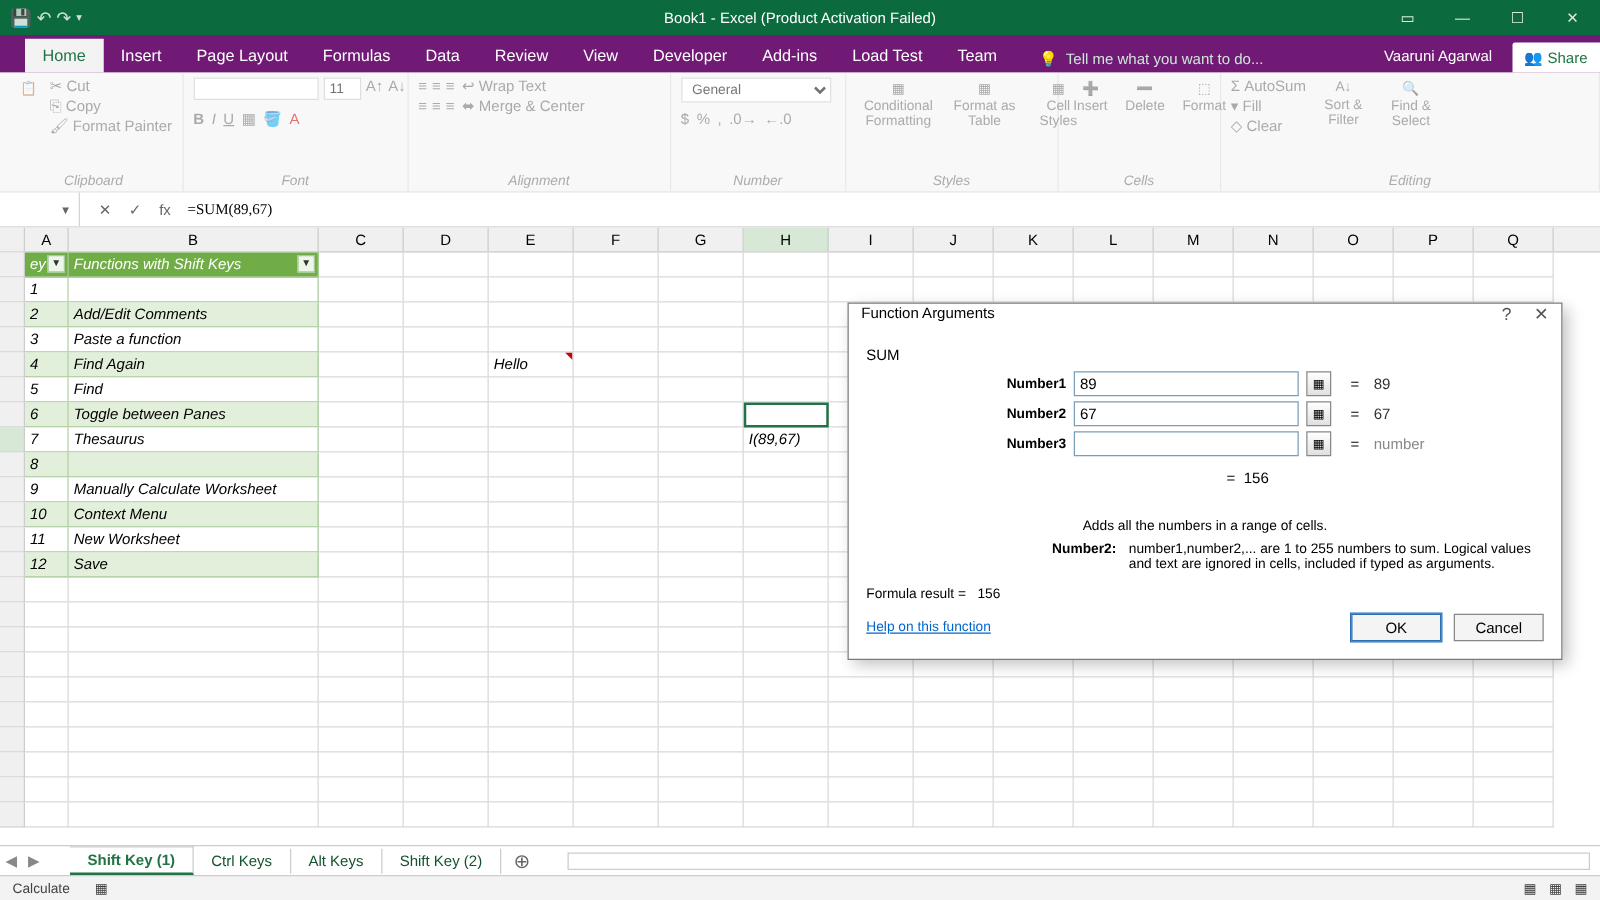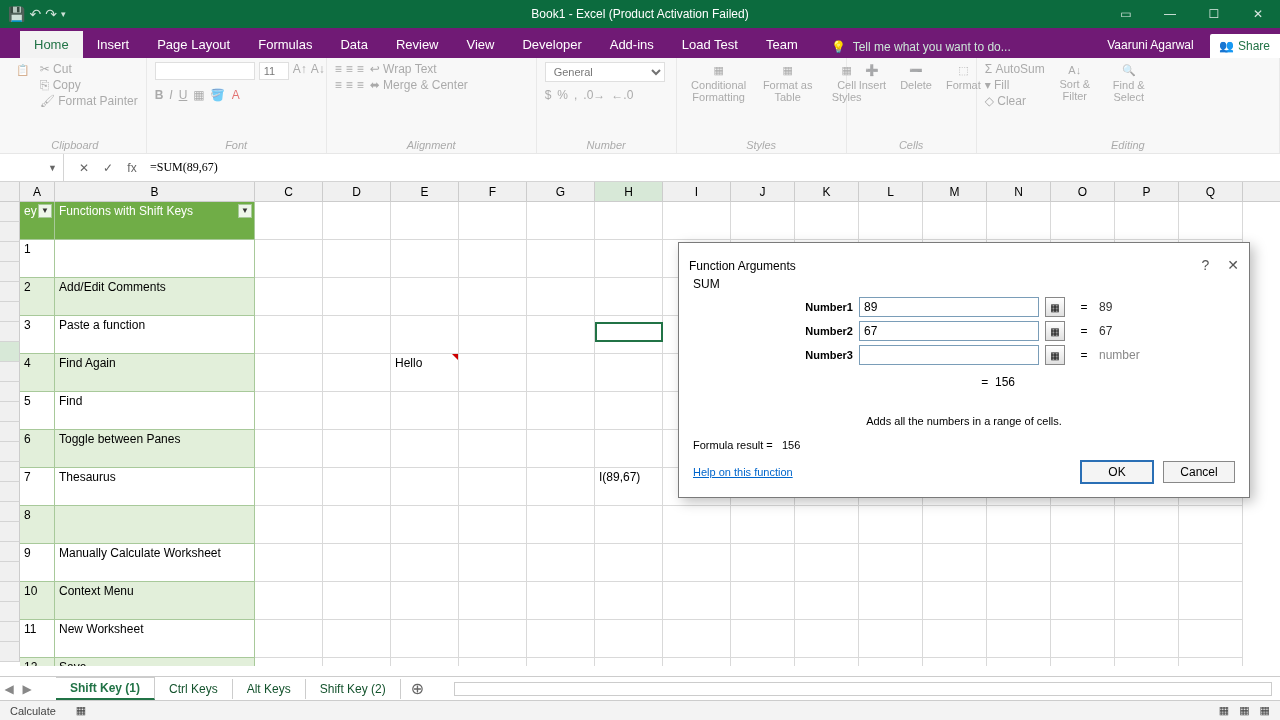--- a/index.html
+++ b/index.html
@@ -42,21 +42,21 @@
 .grid-area { position: relative; height: 484px; overflow: hidden; }
 .colheaders { display: flex; height: 20px; background: #f0f0f0; border-bottom: 1px solid #ccc; font-size: 12px; }
 .rowheader { width: 20px; background: #f0f0f0; border-right: 1px solid #ccc; text-align: center; font-size: 11px; line-height: 20px; }
 .colheader { border-right: 1px solid #ccc; text-align: center; line-height: 20px; font-size: 12px; }
 .colheader.sel { background: #d7e8d7; }
 .grid-body { display: flex; }
 .rownums { width: 20px; display: flex; flex-direction: column; }
 .rownum { height: 20px; border-bottom: 1px solid #d4d4d4; border-right: 1px solid #ccc; background: #f0f0f0; font-size: 11px; text-align: right; padding-right: 3px; line-height: 20px; }
 .rownum.sel { background: #d7e8d7; }
 .cells { position: relative; }
-.row { display: flex; height: 38px; }
+.row { display: flex; height: 20px; font-style: italic; }
 .cell { border-right: 1px solid #d9d9d9; border-bottom: 1px solid #d9d9d9; font-size: 12px; padding: 0 4px; line-height: 19px; overflow: hidden; white-space: nowrap; }
 
 
 .cA { width: 35px; } .cB { width: 200px; } .cC { width: 68px; } .cD { width: 68px; }
 .cE { width: 68px; } .cF { width: 68px; } .cG { width: 68px; } .cH { width: 68px; }
 .cI { width: 68px; } .cJ { width: 64px; } .cK { width: 64px; } .cL { width: 64px; }
 .cM { width: 64px; } .cN { width: 64px; } .cO { width: 64px; } .cP { width: 64px; } .cQ { width: 64px; }
 
 
 .tblhdr { background: #70ad47; color: #fff; font-weight: 500; position: relative; }
@@ -64,21 +64,21 @@
 .striped-even { background: #e2efda; }
 .striped-odd { background: #fff; }
 .tblcell { border-right: 1px solid #a8c99a; border-bottom: 1px solid #a8c99a; }
 
 .sel-outline { position: absolute; border: 2px solid #217346; background: rgba(255,255,255,.3); pointer-events: none; }
 .cell-E4 { position: relative; }
 .comment-tri { position: absolute; top: 0; right: 0; width: 0; height: 0; border-left: 6px solid transparent; border-top: 6px solid #c00; }
 
 
 .dialog { position: absolute; left: 678px; top: 242px; width: 572px; background: #fff; border: 1px solid #7a7a7a; box-shadow: 4px 4px 12px rgba(0,0,0,.25); font-size: 12px; z-index: 50; }
-.dialog .dlg-title { height: 30px; display: flex; align-items: flex-end; padding: 0 10px; font-size: 12px; justify-content: space-between; }
+.dialog .dlg-title { height: 30px; display: flex; align-items: flex-start; padding: 0 10px; font-size: 12px; justify-content: space-between; }
 .dialog .dlg-title .t-right { display: flex; gap: 18px; font-size: 14px; color: #555; }
 .dialog .dlg-body { padding: 4px 14px 14px; }
 .dialog .fn-name { font-weight: 400; margin-bottom: 6px; }
 .dialog .arg-grid { display: grid; grid-template-columns: 110px 180px 24px 18px 1fr; gap: 4px 6px; align-items: center; margin-bottom: 10px; padding-left: 50px; }
 .dialog .arg-label { text-align: right; font-weight: bold; font-size: 11px; }
 .dialog .arg-input { border: 1px solid #7a9db8; padding: 2px 4px; font-size: 12px; height: 20px; }
 .dialog .ref-btn { width: 20px; height: 20px; border: 1px solid #888; background: linear-gradient(#fff,#e0e0e0); display: flex; align-items: center; justify-content: center; font-size: 10px; }
 .dialog .eq { text-align: center; }
 .dialog .arg-val { color: #333; font-size: 12px; }
 .dialog .arg-val.gray { color: #888; }
@@ -799,20 +799,24 @@
       <div class="arg-val">67</div>
 
       <div class="arg-label">Number3</div>
       <input class="arg-input" value="" style="">
       <div class="ref-btn">▦</div>
       <div class="eq">=</div>
       <div class="arg-val gray">number</div>
     </div>
     <div class="result-row"><span>=</span>&nbsp;&nbsp;<span>156</span></div>
     <div class="desc">Adds all the numbers in a range of cells.</div>
+    <div class="desc-detail">
+      <div class="k">Number2:</div>
+      <div class="v">number1,number2,... are 1 to 255 numbers to sum. Logical values and text are ignored in cells, included if typed as arguments.</div>
+    </div>
     <div class="formula-result"><span>Formula result =</span>&nbsp;&nbsp;&nbsp;<span>156</span></div>
     <div class="footer">
       <a class="help-link">Help on this function</a>
       <div class="btns">
         <button class="primary">OK</button>
         <button>Cancel</button>
       </div>
     </div>
   </div>
 </div>

